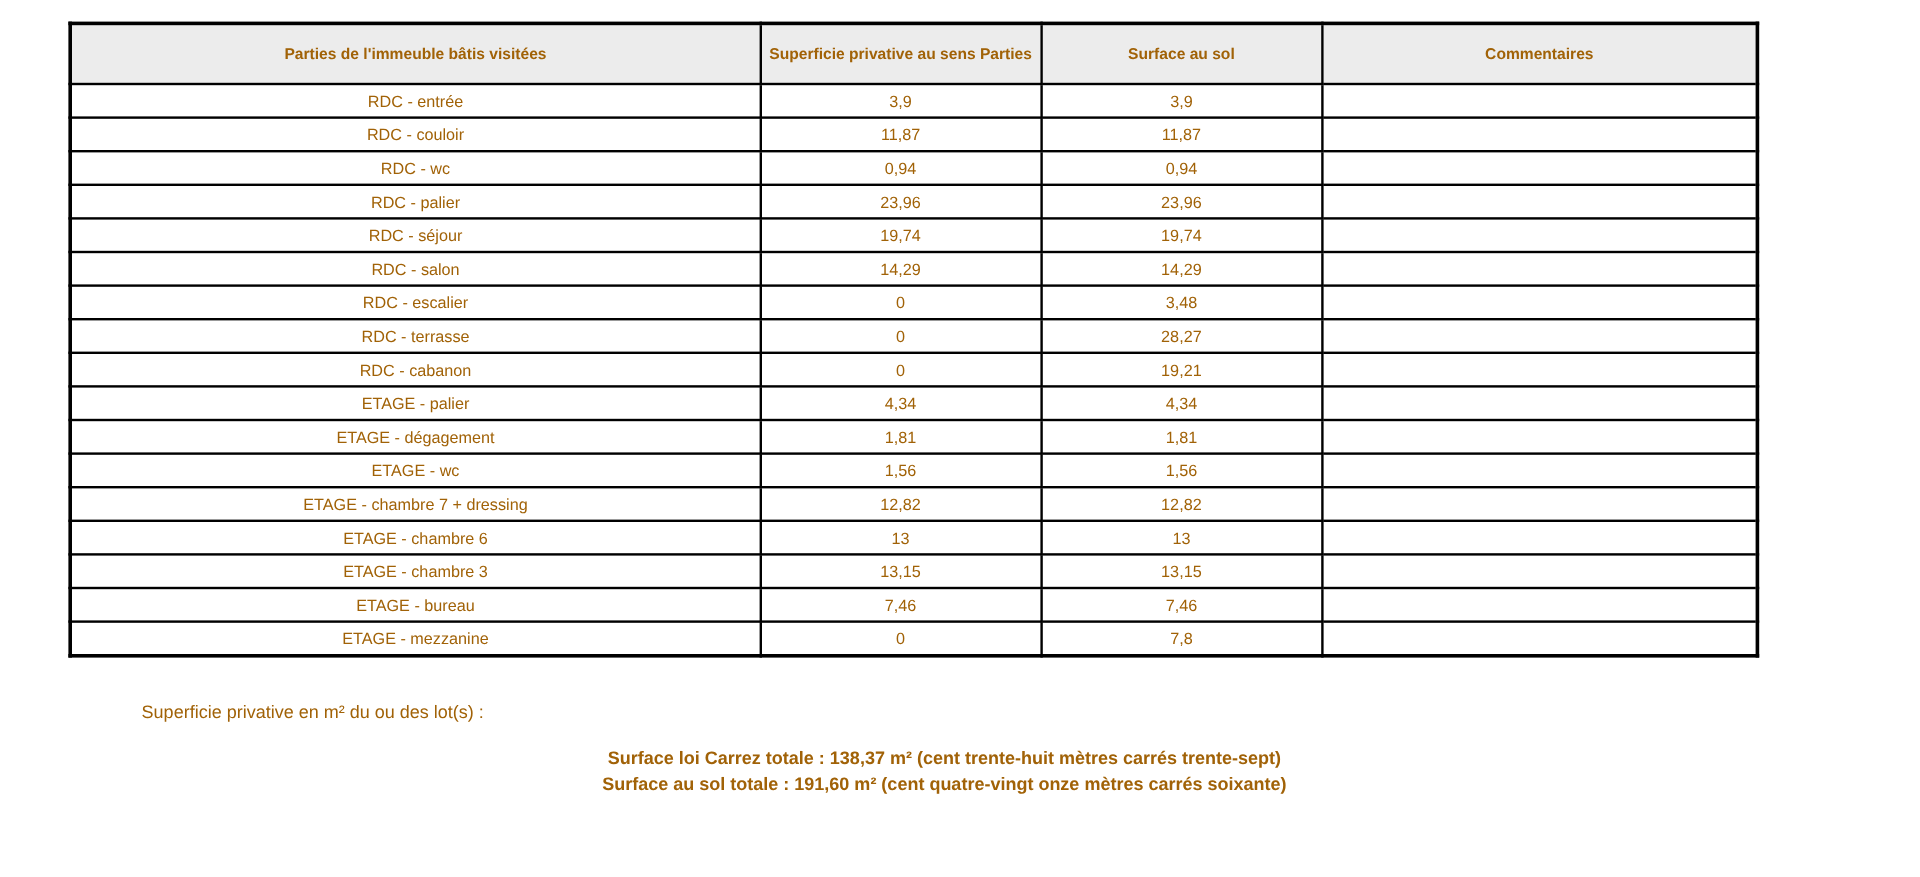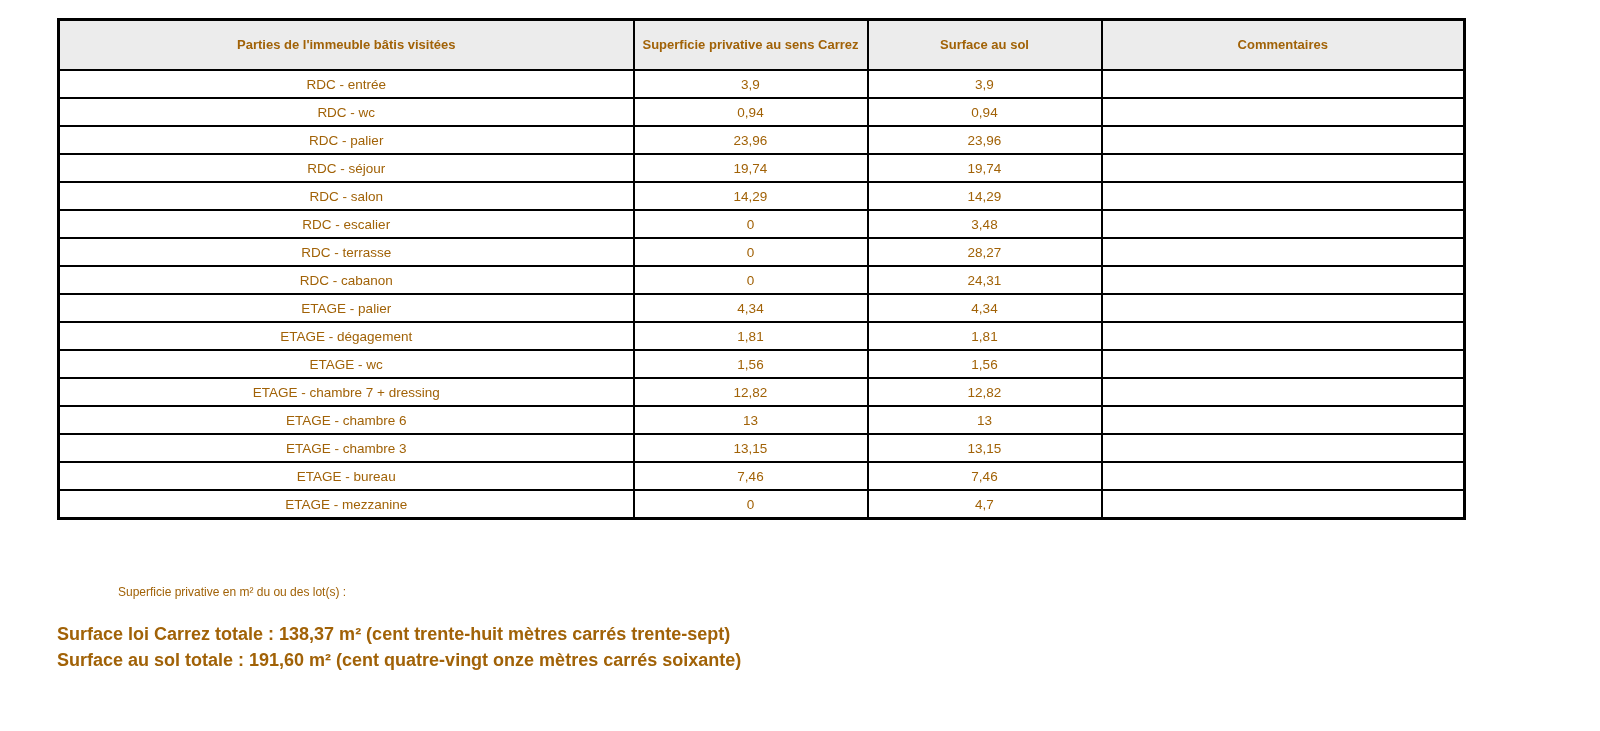--- a/index.html
+++ b/index.html
@@ -48,61 +48,68 @@
     vertical-align: middle;
     background: #ffffff;
   }
   td.c-part { text-align: center; }
   td.c-num  { text-align: center; }
   td.c-comment { text-align: left; }
   .footer-label {
     position: absolute;
     left: 118px;
     top: 585px;
-    font-size: 12px;
+    font-size: 15px;
     font-weight: normal;
   }
   .totals {
     position: absolute;
     left: 57px;
     top: 622px;
     width: 1460px;
+    text-align: center;
     font-weight: bold;
-    font-size: 18px;
+    font-size: 15px;
     line-height: 1.42;
   }
 </style>
 </head>
 <body>
 
 <div class="page">
 
   <table class="measure-table">
     <colgroup>
       <col style="width:575px">
       <col style="width:234px">
       <col style="width:234px">
       <col style="width:363px">
     </colgroup>
     <thead>
       <tr>
         <th>Parties de l'immeuble bâtis visitées</th>
-        <th>Superficie privative au sens Carrez</th>
+        <th>Superficie privative au sens Parties</th>
         <th>Surface au sol</th>
         <th>Commentaires</th>
       </tr>
     </thead>
     <tbody>
   <tr>
     <td class="c-part">RDC - entrée</td>
     <td class="c-num">3,9</td>
     <td class="c-num">3,9</td>
     <td class="c-comment"></td>
   </tr>
 
+  <tr>
+    <td class="c-part">RDC - couloir</td>
+    <td class="c-num">11,87</td>
+    <td class="c-num">11,87</td>
+    <td class="c-comment"></td>
+  </tr>
 
   <tr>
     <td class="c-part">RDC - wc</td>
     <td class="c-num">0,94</td>
     <td class="c-num">0,94</td>
     <td class="c-comment"></td>
   </tr>
 
   <tr>
     <td class="c-part">RDC - palier</td>
@@ -135,21 +142,21 @@
   <tr>
     <td class="c-part">RDC - terrasse</td>
     <td class="c-num">0</td>
     <td class="c-num">28,27</td>
     <td class="c-comment"></td>
   </tr>
 
   <tr>
     <td class="c-part">RDC - cabanon</td>
     <td class="c-num">0</td>
-    <td class="c-num">24,31</td>
+    <td class="c-num">19,21</td>
     <td class="c-comment"></td>
   </tr>
 
   <tr>
     <td class="c-part">ETAGE - palier</td>
     <td class="c-num">4,34</td>
     <td class="c-num">4,34</td>
     <td class="c-comment"></td>
   </tr>
 
@@ -192,21 +199,21 @@
   <tr>
     <td class="c-part">ETAGE - bureau</td>
     <td class="c-num">7,46</td>
     <td class="c-num">7,46</td>
     <td class="c-comment"></td>
   </tr>
 
   <tr>
     <td class="c-part">ETAGE - mezzanine</td>
     <td class="c-num">0</td>
-    <td class="c-num">4,7</td>
+    <td class="c-num">7,8</td>
     <td class="c-comment"></td>
   </tr>
 </tbody>
   </table>
 
   <div class="footer-label">Superficie privative en m² du ou des lot(s) :</div>
 
   <div class="totals">
     <div>Surface loi Carrez totale : 138,37 m² (cent trente-huit mètres carrés trente-sept)</div>
     <div>Surface au sol totale : 191,60 m² (cent quatre-vingt onze mètres carrés soixante)</div>

